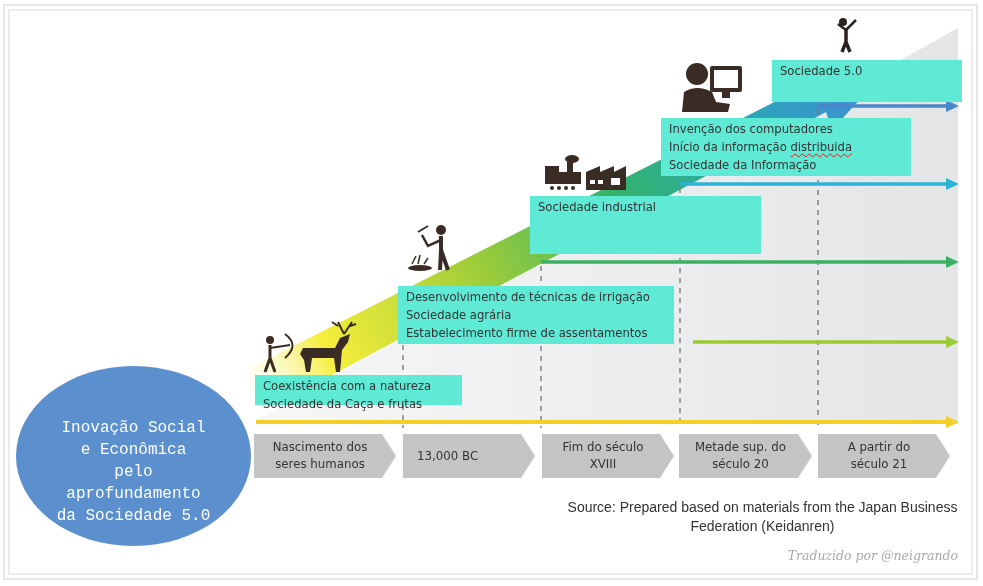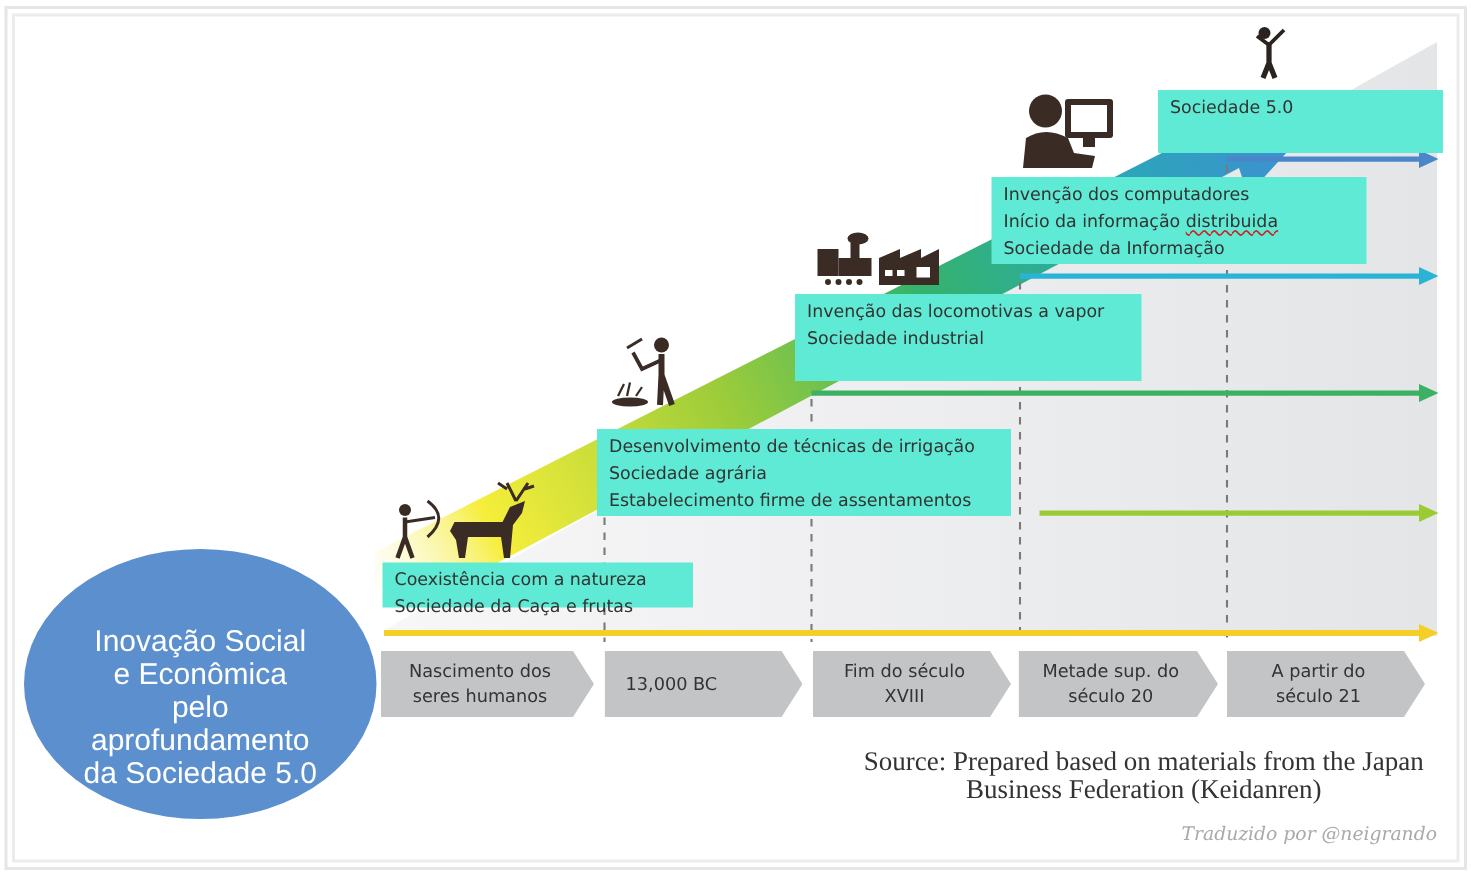--- a/index.html
+++ b/index.html
@@ -3,32 +3,32 @@
 <meta charset="utf-8">
 <style>
   html, body { margin:0; padding:0; }
   body { width:983px; height:586px; background:#ffffff; position:relative; overflow:hidden;
          font-family:"DejaVu Sans", sans-serif; }
   .frame-outer { position:absolute; left:3px; top:4px; width:975px; height:576px; border:2px solid #e6e6e6; box-sizing:border-box; }
   .frame-inner { position:absolute; left:8px; top:9px; width:965px; height:566px; border:2px solid #ececec; box-sizing:border-box; }
   svg.diagram { position:absolute; left:0; top:0; }
   .circle { position:absolute; left:16px; top:366px; width:235px; height:180px; border-radius:50%;
             background:#5b8fce; display:flex; align-items:center; justify-content:center; text-align:center; }
-  .circle span { color:#ffffff; font-family:Liberation Sans, sans-serif; font-size:20px; line-height:22px; white-space:pre-line; width:200px;margin-top:32px; }
+  .circle span { color:#ffffff; font-family:Liberation Mono, monospace; font-size:16px; line-height:22px; white-space:pre-line; width:200px;margin-top:32px; }
   .box { position:absolute; background:#5eead4; color:#333; font-family:"DejaVu Sans", sans-serif;
          font-size:11.6px; line-height:18px; padding:2px 8px; box-sizing:border-box; white-space:nowrap; }
   .box div { display:block; }
   .box .squiggle { text-decoration:underline wavy #d02020; text-decoration-thickness:1px; text-underline-offset:2px; }
   .chev { position:absolute; top:434px; height:44px; background:#c3c4c5; color:#333;
           clip-path:polygon(0 0, calc(100% - 14px) 0, 100% 50%, calc(100% - 14px) 100%, 0 100%);
           display:flex; align-items:center; justify-content:center; text-align:center;
           font-size:11.8px; line-height:17px; white-space:pre-line; box-sizing:border-box; padding-right:10px; }
   .chev.left { justify-content:flex-start; padding-left:14px; }
   .source { position:absolute; left:565px; top:498px; width:395px; text-align:center;
-            font-family:Liberation Serif, serif; font-size:18px; line-height:19px; color:#333; }
+            font-family:Liberation Sans, sans-serif; font-size:14px; line-height:19px; color:#333; }
   .credit { position:absolute; right:25px; top:548px; font-family:"DejaVu Serif", serif; font-style:italic;
             font-size:12.5px; color:#a9a9a9; }
 </style>
 </head>
 <body>
 
 <div class="frame-outer"></div>
 <div class="frame-inner"></div>
 
 <svg class="diagram" width="983" height="586" viewBox="0 0 983 586">
@@ -138,21 +138,20 @@
   <div>Sociedade da Caça e frutas</div>
 </div>
 
 <div class="box" style="left:398px; top:286px; width:276px; height:58px;">
   <div>Desenvolvimento de técnicas de irrigação</div>
   <div>Sociedade agrária</div>
   <div>Estabelecimento firme de assentamentos</div>
 </div>
 
 <div class="box" style="left:530px; top:196px; width:231px; height:58px;">
-  <div>Invenção das locomotivas a vapor</div>
   <div>Sociedade industrial</div>
 </div>
 
 <div class="box" style="left:661px; top:118px; width:250px; height:58px;">
   <div>Invenção dos computadores</div>
   <div id="flagged-line">Início da informação <span class="squiggle">distribuida</span></div>
   <div>Sociedade da Informação</div>
 </div>
 
 <div class="box" style="left:772px; top:60px; width:190px; height:42px;">

